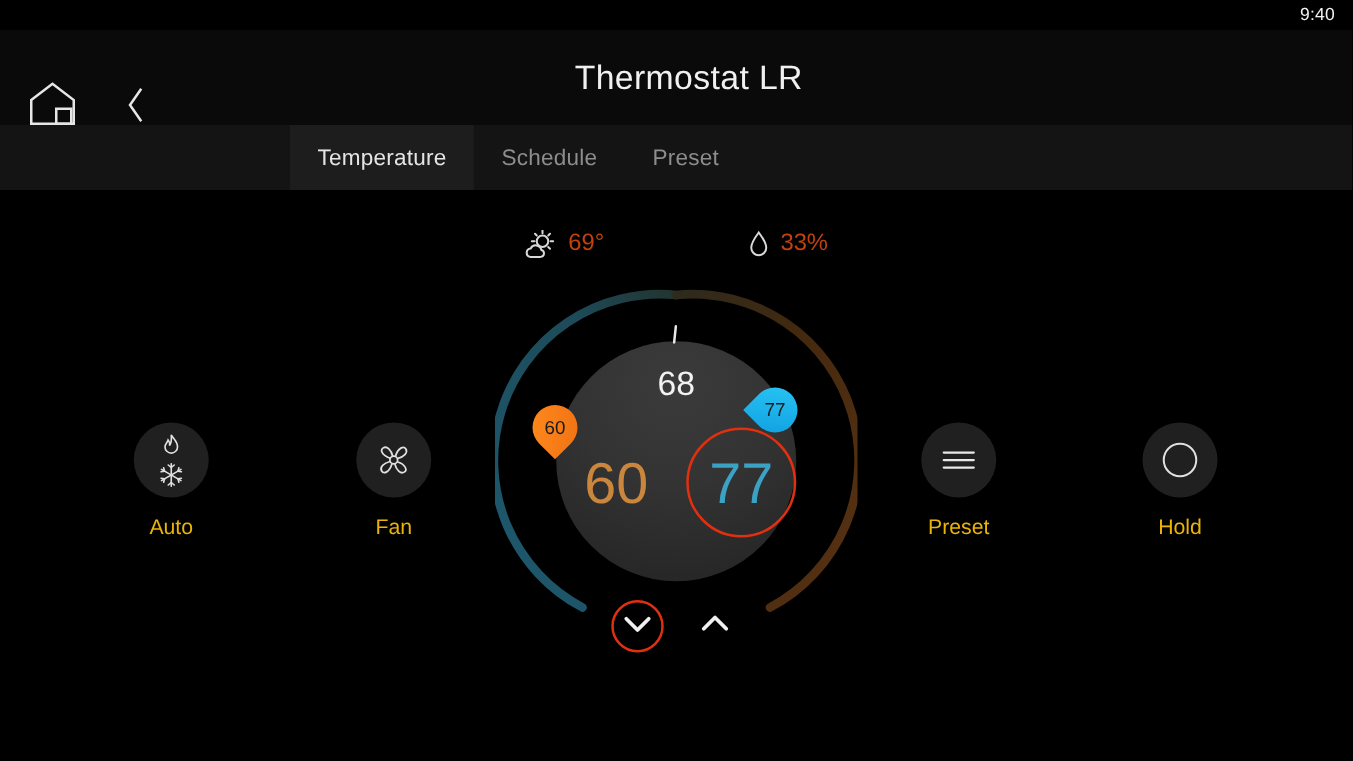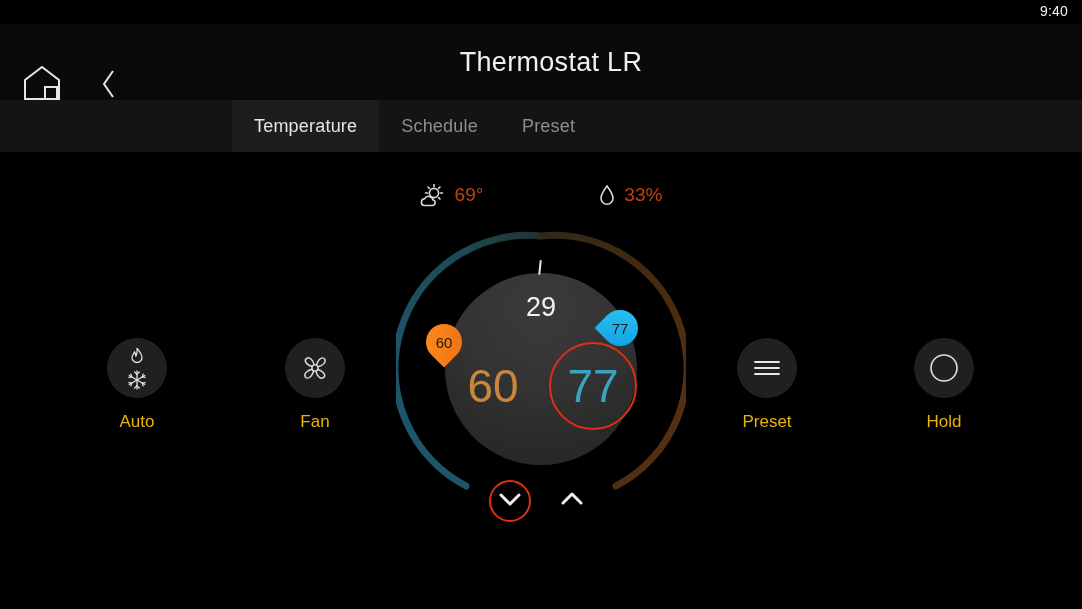--- a/index.html
+++ b/index.html
@@ -197,21 +197,21 @@
             <stop offset="100%" stop-color="#5a3212"></stop>
           </linearGradient>
         </defs>
         <path d="M 70 262 A 133 133 0 0 1 145 12" fill="none" stroke="url(#coolArc)" stroke-width="7" stroke-linecap="round"></path>
         <path d="M 145 12 A 133 133 0 0 1 220 262" fill="none" stroke="url(#heatArc)" stroke-width="7" stroke-linecap="round"></path>
       </svg>
 
       <div class="inner"></div>
       <div class="tick"></div>
 
-      <div class="current">29</div>
+      <div class="current">68</div>
 
       <div class="setpoints">
         <div class="sp-heat">60</div>
         <div class="sp-cool-wrap">
           <div class="sp-cool">77</div>
         </div>
       </div>
 
       <div class="badge badge-heat">
         <div class="pin"></div>

